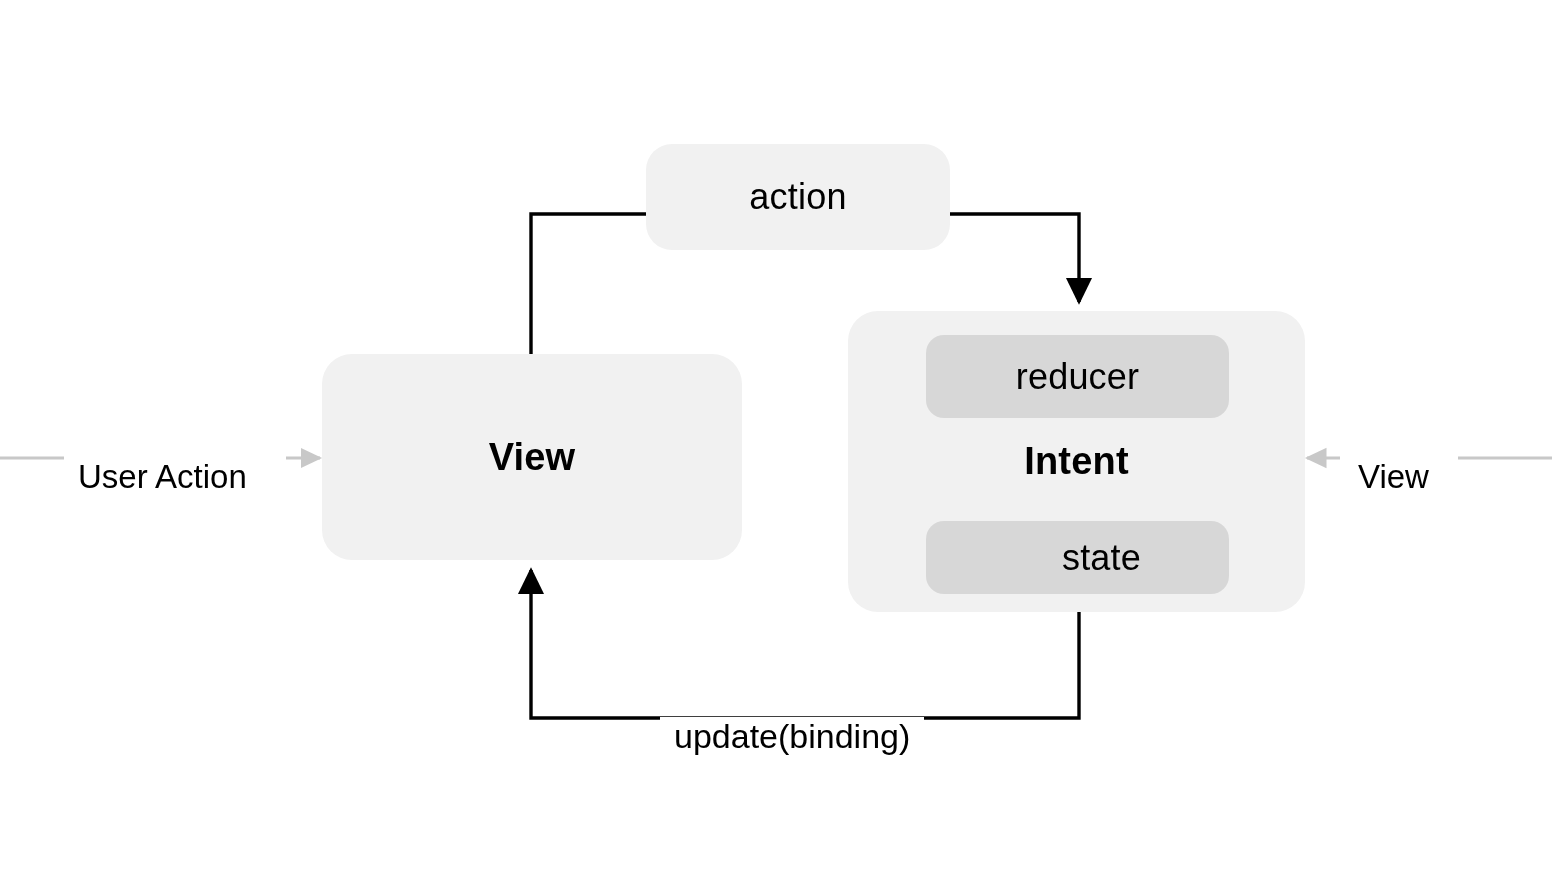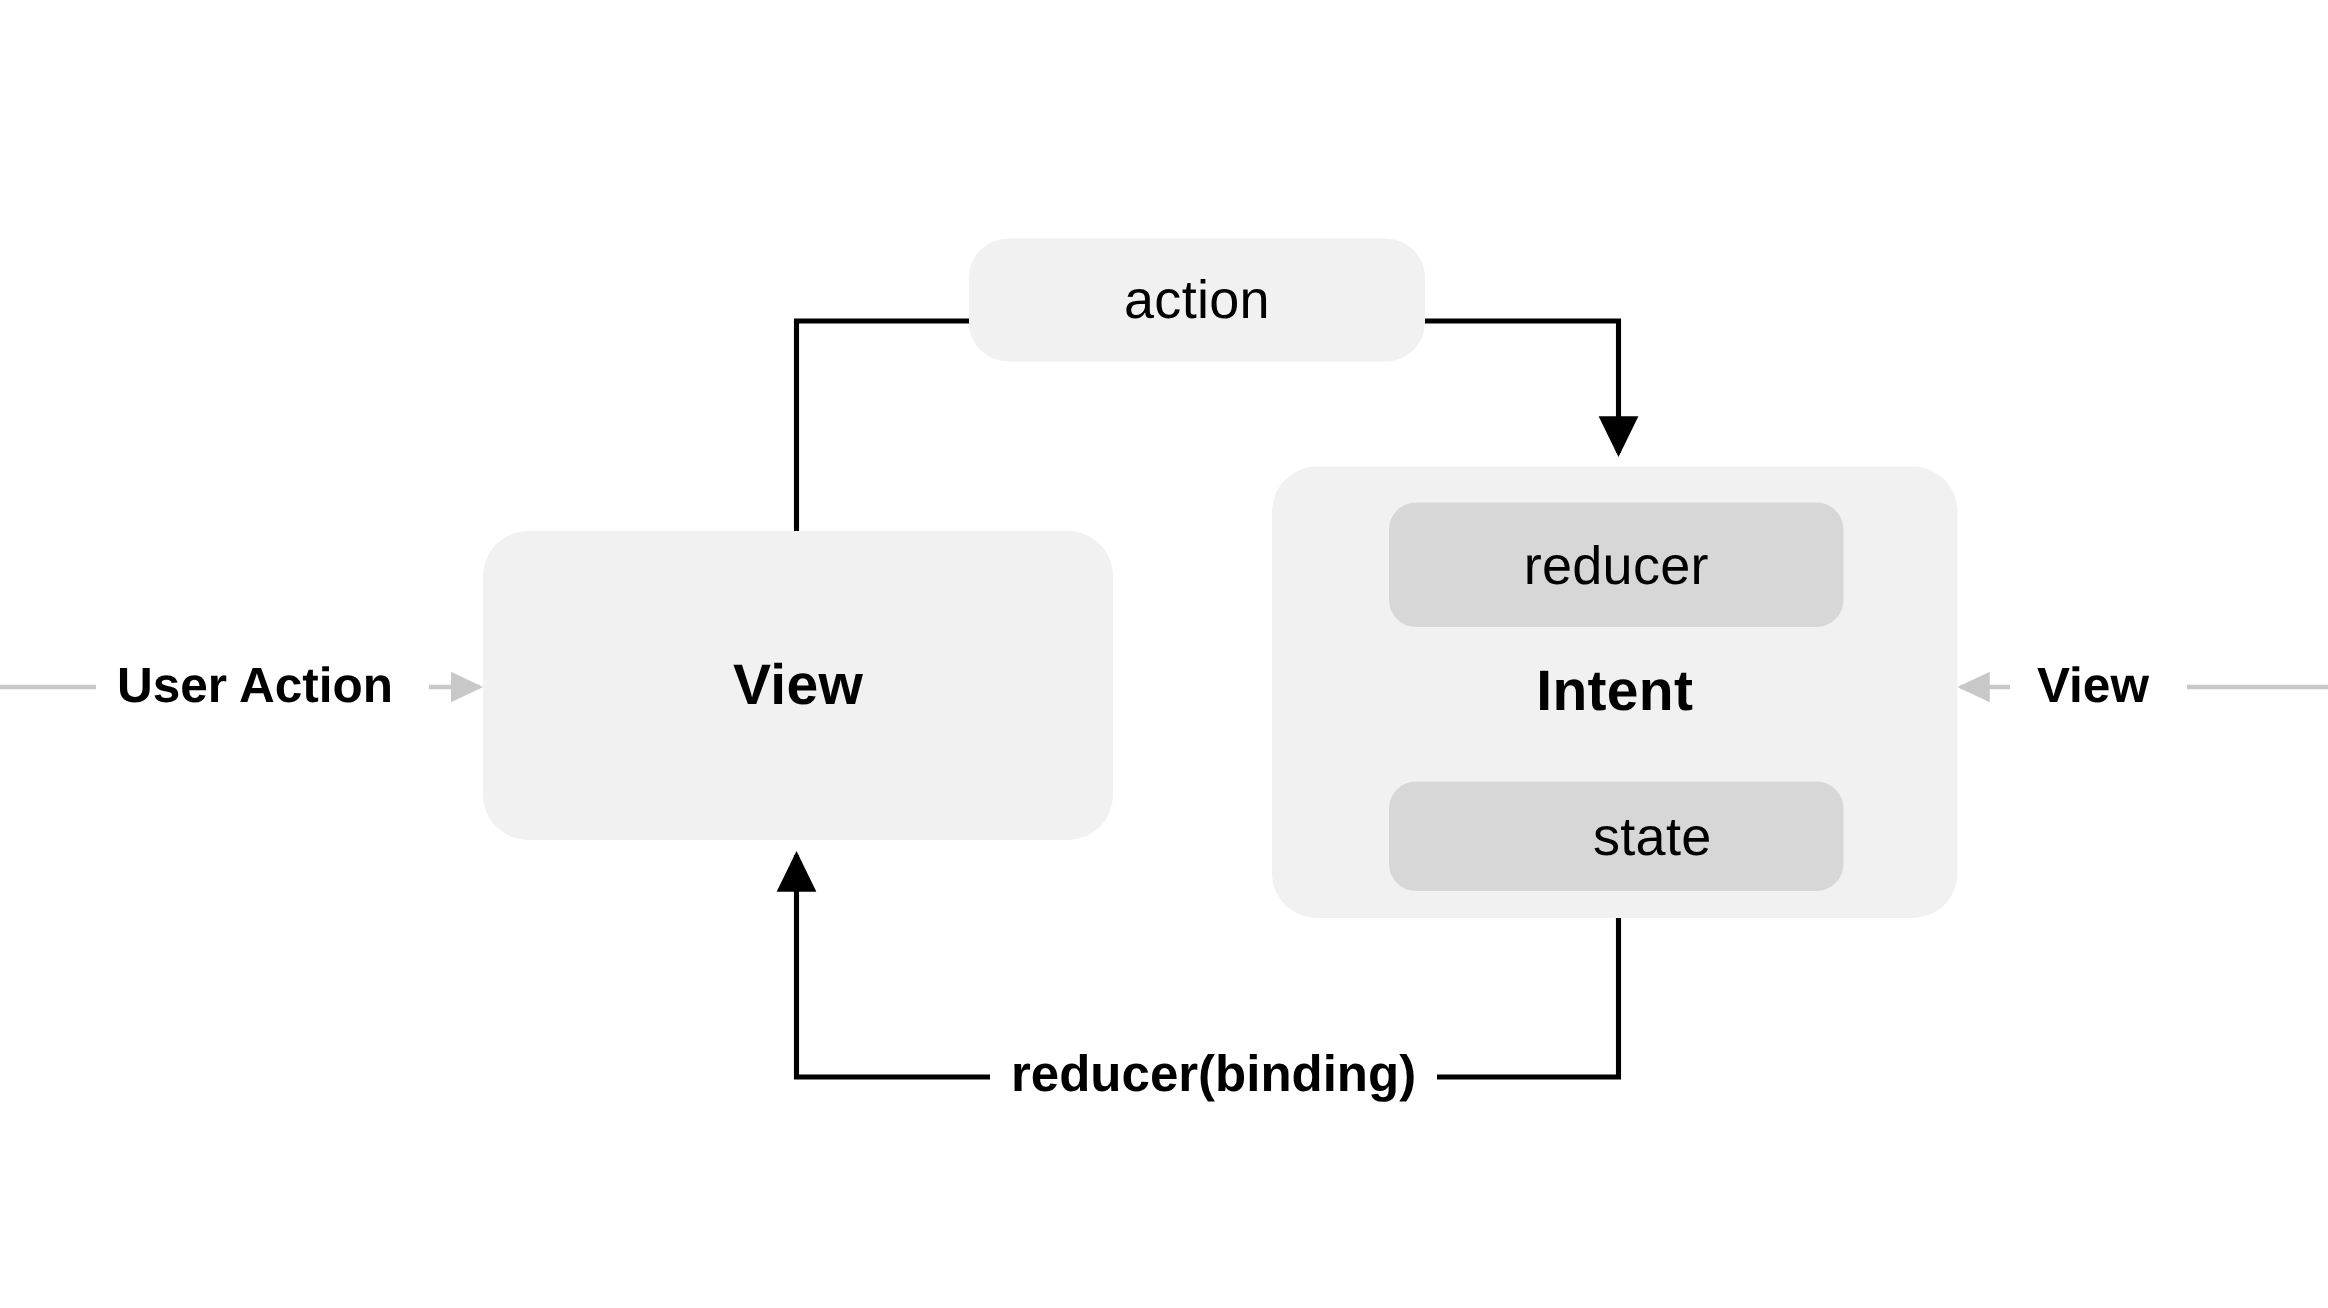--- a/index.html
+++ b/index.html
@@ -49,23 +49,23 @@
     letter-spacing: 0.2px;
   }
   .label-bold {
     font-size: 36px;
     font-weight: 700;
     letter-spacing: 0.2px;
   }
   
   #node-action {
     left: 646px;
-    top: 159px;
+    top: 144px;
     width: 304px;
-    height: 82px;
+    height: 106px;
     border-radius: 26px;
     align-items: center;
   }
   
   #node-view {
     left: 322px;
     top: 354px;
     width: 420px;
     height: 206px;
   }
@@ -99,25 +99,26 @@
     left: 926px;
     top: 521px;
     width: 303px;
     height: 73px;
     padding-left: 48px;
   }
   
   .edge-label {
     position: absolute;
     font-size: 33px;
-    font-weight: 700;
+    font-weight: 400;
     color: #000000;
     white-space: nowrap;
     background: #ffffff;
     padding: 0 14px;
+    margin-top: 20px;
   }
   #label-user-action {
     left: 64px;
     top: 438px;
   }
   #label-data {
     left: 1344px;
     top: 438px;
   }
   #label-update-binding {
@@ -175,15 +176,15 @@
   </div>
 
   <div class="node node-inner" id="node-state">
     <span class="label-plain">state</span>
   </div>
 
   <div class="edge-label" id="label-user-action">User Action</div>
 
   <div class="edge-label" id="label-data">View</div>
 
-  <div class="edge-label" id="label-update-binding">reducer(binding)</div>
+  <div class="edge-label" id="label-update-binding">update(binding)</div>
 
 </div>
 
 </body></html>

